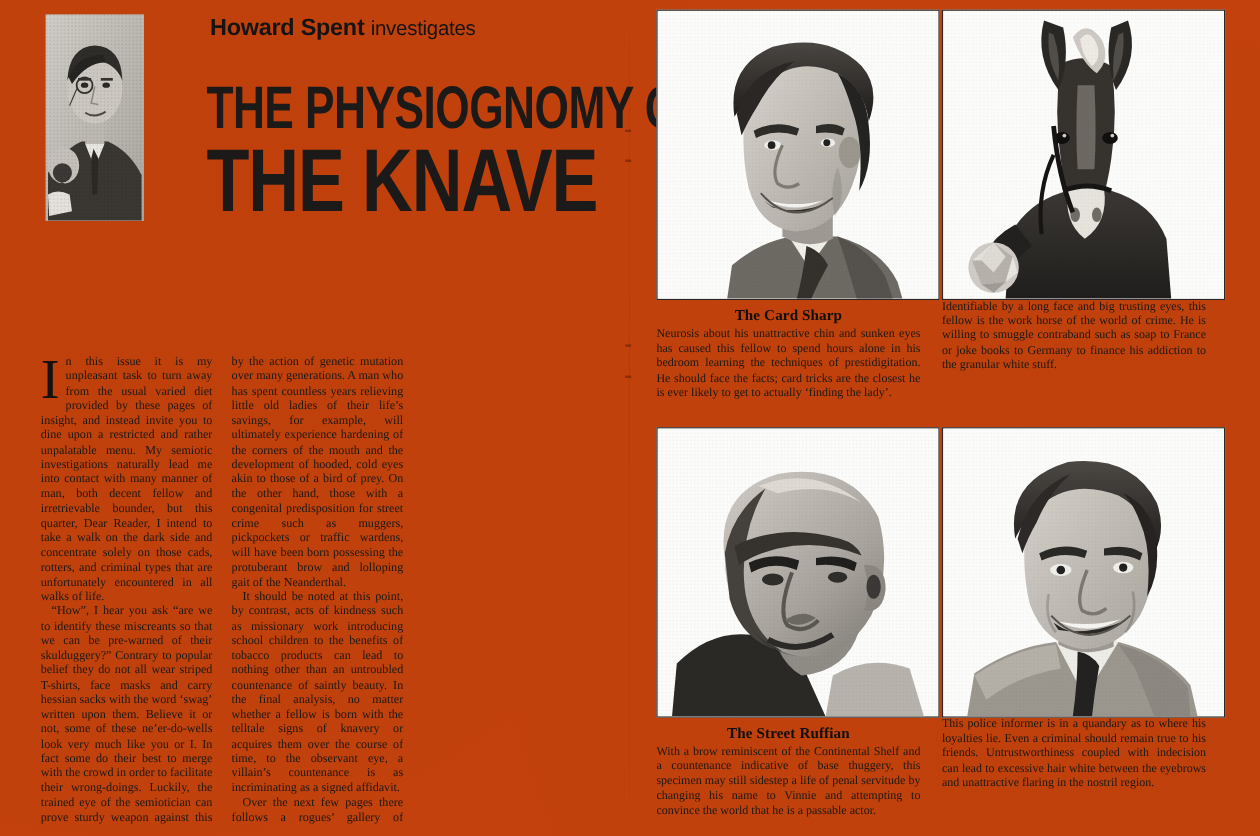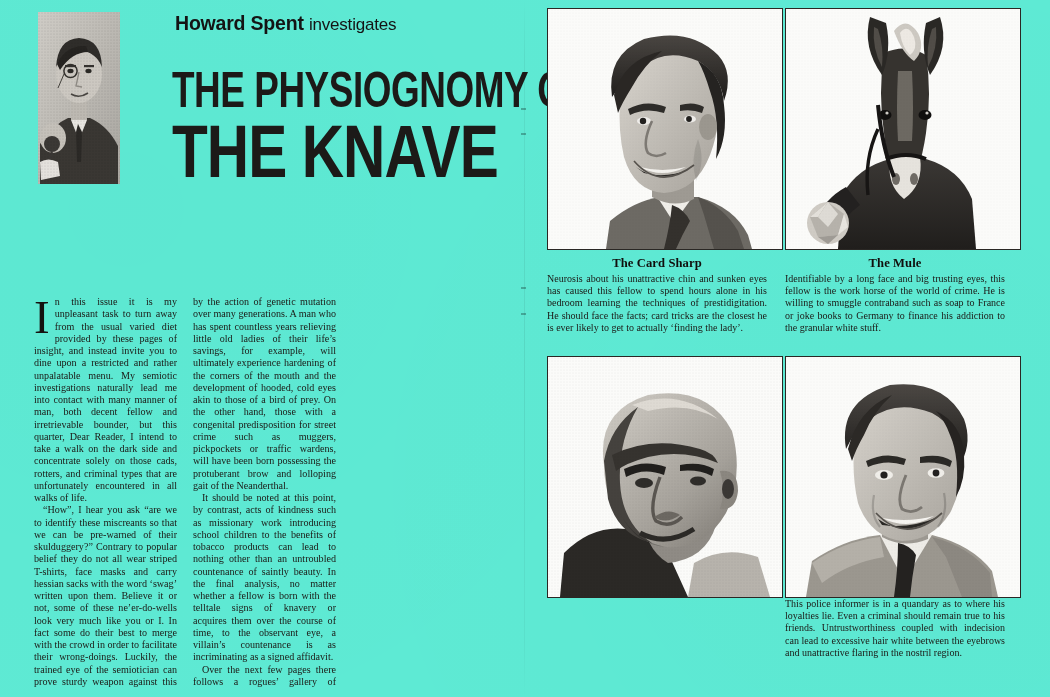--- a/index.html
+++ b/index.html
@@ -13,21 +13,21 @@
     height: 697px;
     overflow: hidden;
     font-family: "Liberation Serif", serif;
     color: #15130f;
     position: relative;
   }
   
   .page {
     position: absolute;
     inset: 0;
-    background: #5eead4;
+    background: #c2410c;
   }
   .paper-noise {
     position: absolute;
     inset: 0;
     pointer-events: none;
     background:
       radial-gradient(circle at 12% 30%, rgba(0,0,0,0.012), transparent 60%),
       radial-gradient(circle at 85% 70%, rgba(0,0,0,0.012), transparent 60%);
   }
 
@@ -411,21 +411,20 @@
             <ellipse cx="139" cy="106" rx="6.5" ry="5" fill="#100f0e"></ellipse>
             <circle cx="101" cy="104" r="1.6" fill="#cfccc6"></circle>
             <circle cx="141" cy="104" r="1.6" fill="#cfccc6"></circle>
 
             <path d="M92 96 Q96 138 108 168" stroke="#171514" stroke-width="4" fill="none"></path>
             <path d="M100 150 Q120 142 140 150" stroke="#171514" stroke-width="4" fill="none"></path>
             <path d="M92 120 Q78 150 82 186" stroke="#171514" stroke-width="3.4" fill="none"></path>
             <rect width="234" height="240" fill="url(#grain2)"></rect>
           </svg>
         </div>
-        <div class="plate-title">The Mule</div>
         <p class="plate-body">Identifiable by a long face and big trusting eyes, this fellow is the work horse of the world of crime. He is willing to smuggle contraband such as soap to France or joke books to Germany to finance his addiction to the granular white stuff.</p>
       </div>
 
       <div class="plate row2">
         <div class="photo-frame">
           <svg width="234" height="240" viewBox="0 0 234 240">
             <defs>
               <linearGradient id="skin3" x1="0.2" y1="0" x2="1" y2="1">
                 <stop offset="0%" stop-color="#cbc7c0"></stop>
                 <stop offset="60%" stop-color="#a6a29b"></stop>
@@ -462,20 +461,22 @@
 
             <path d="M92 176 Q118 190 146 172" stroke="#2c2a27" stroke-width="5" fill="none"></path>
 
             <path d="M172 114 Q190 112 190 134 Q188 154 172 152 Q178 134 172 114 Z" fill="#8b8780"></path>
             <ellipse cx="180" cy="132" rx="6" ry="10" fill="#3b3835"></ellipse>
 
             <path d="M72 156 Q86 184 118 190 Q88 188 72 156 Z" fill="rgba(0,0,0,0.22)"></path>
             <rect width="234" height="240" fill="url(#grain3)"></rect>
           </svg>
         </div>
+        <div class="plate-title">The Street Ruffian</div>
+        <p class="plate-body">With a brow reminiscent of the Continental Shelf and a countenance indicative of base thuggery, this specimen may still sidestep a life of penal servitude by changing his name to Vinnie and attempting to convince the world that he is a passable actor.</p>
       </div>
 
       <div class="plate row2">
         <div class="photo-frame">
           <svg width="234" height="240" viewBox="0 0 234 240">
             <defs>
               <linearGradient id="skin4" x1="0" y1="0" x2="1" y2="1">
                 <stop offset="0%" stop-color="#d6d2cb"></stop>
                 <stop offset="100%" stop-color="#a9a59e"></stop>
               </linearGradient>

